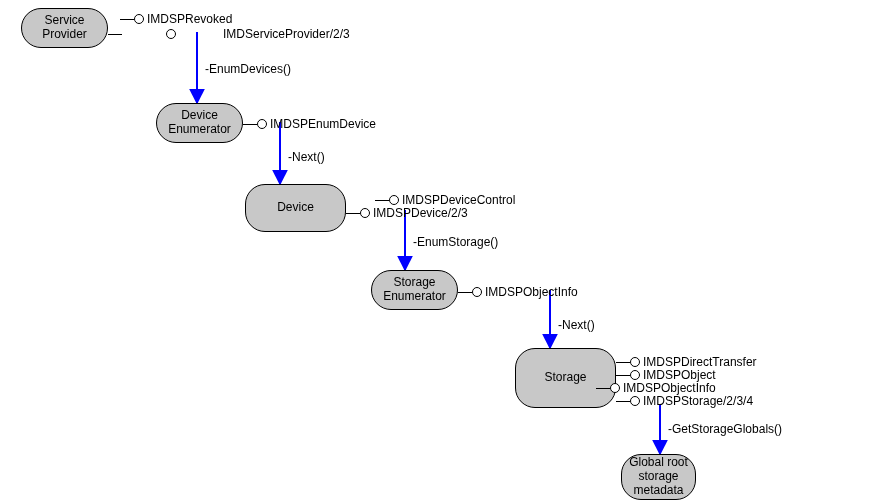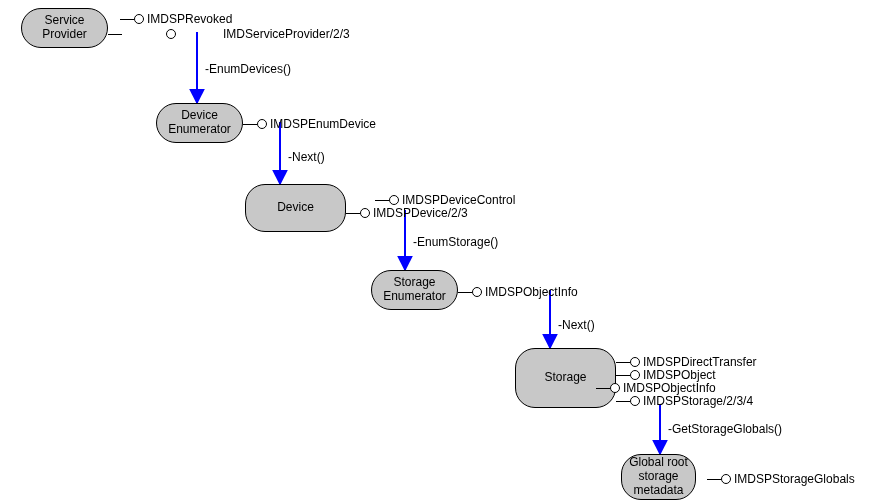--- a/index.html
+++ b/index.html
@@ -110,19 +110,14 @@
   <div class="lolli" style="left:616px;top:394px;">
     <div class="stem"></div>
       <div class="ball"></div>
     <span class="lbl">IMDSPStorage/2/3/4</span>
   </div>
   <div class="mlabel" style="left:668px;top:422px;">-GetStorageGlobals()</div>
 
   <div class="node" style="left:621px;top:454px;width:75px;height:46px;">
     <span>Global root<br>storage<br>metadata</span>
   </div>
-  <div class="lolli" style="left:707px;top:472px;">
-    <div class="stem"></div>
-      <div class="ball"></div>
-    <span class="lbl">IMDSPStorageGlobals</span>
-  </div>
 
 </div>
 
 </body></html>

